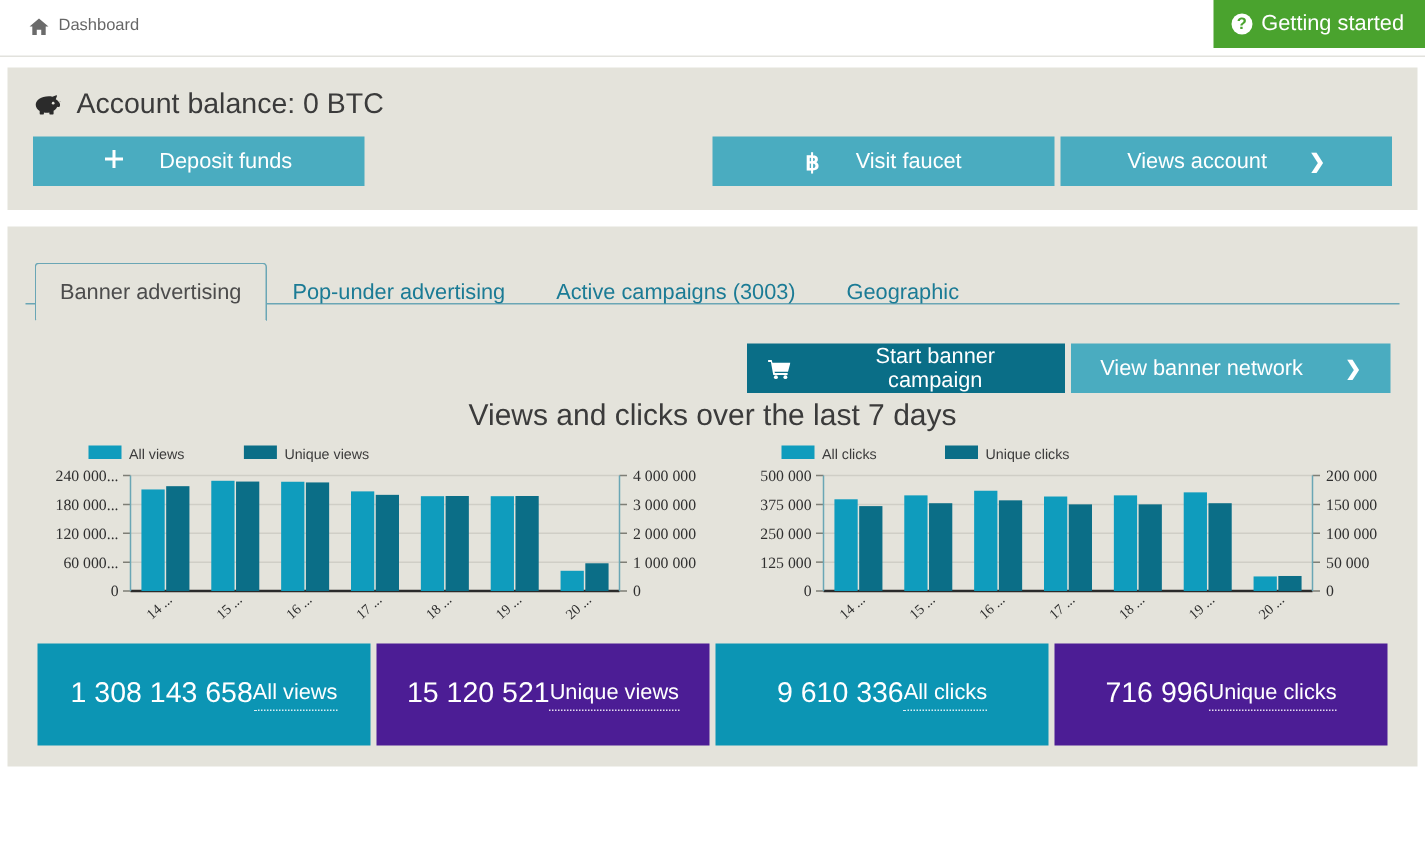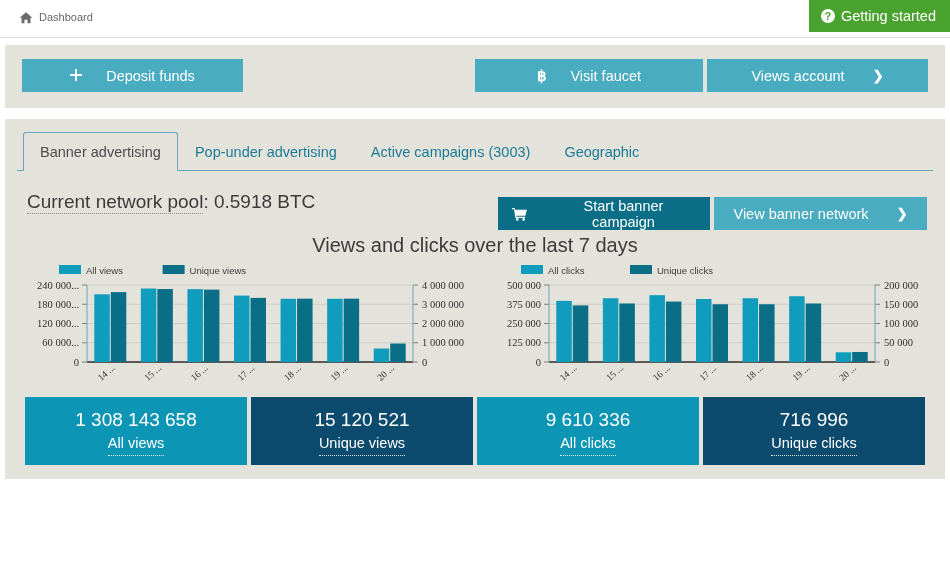--- a/index.html
+++ b/index.html
@@ -96,21 +96,21 @@
     padding-left: 6px;
   }
   .tab {
     font-size: 14.5px;
     color: #1b7b95;
     padding: 11px 16px 10px 16px;
     cursor: pointer;
     background: transparent;
     border: 1px solid transparent;
     position: relative;
-    top: 1px;
+    top: 12px;
     white-space: nowrap;
   }
   .tab.active {
     color: #4c4c4c;
     background: #e4e3db;
     border: 1px solid #6aa6b5;
     border-bottom: 1px solid #e4e3db;
     border-radius: 3px 3px 0 0;
   }
 
@@ -155,27 +155,27 @@
   
   .stats {
     display: flex;
     gap: 4px;
     margin-top: 9px;
     padding: 0 8px;
   }
   .stat {
     flex: 1 1 0;
     height: 68px;
-    display: flex; flex-direction: column;
+    display: flex; 
     align-items: center; justify-content: center;
     color: #fff;
     cursor: pointer;
   }
   .stat.light { background: #0c95b4; }
-  .stat.dark  { background: #0c4a6e; }
+  .stat.dark  { background: #4c1d95; }
   .stat-num { font-size: 19px; line-height: 1.45; }
   .stat-lbl {
     font-size: 14.5px;
     border-bottom: 1px dotted rgba(255,255,255,.85);
     line-height: 1.5;
   }
 </style>
 </head>
 <body>
 
@@ -188,20 +188,29 @@
     </span>
     <span>Dashboard</span>
   </div>
   <button class="getting-started">
     <span class="q-ico">?</span>
     <span>Getting started</span>
   </button>
 </div>
 
 <div class="panel">
+  <div class="balance-line">
+    <span class="pig-ico">
+      <svg width="20" height="16" viewBox="0 0 22 17">
+        <path fill="#2b2b2b" d="M20.6 6.1c-.4-.2-1.2-.1-1.6.3-.5-.9-1.3-1.6-2.3-2.1l.9-2.4c.1-.3-.2-.6-.5-.5l-2.9 1c-.8-.2-1.7-.3-2.6-.3C5.9 2.1 2 4.9 2 8.3c0 1.9 1.1 3.5 2.9 4.6V15c0 .3.2.5.5.5h2.1c.3 0 .5-.2.5-.5v-1c.6.1 1.3.2 2 .2s1.4-.1 2-.2v1c0 .3.2.5.5.5h2.1c.3 0 .5-.2.5-.5v-2.2c1.3-.8 2.2-1.9 2.6-3.1.5.4 1.3.4 1.7.1.6-.4.8-2.9-.8-3.7z"></path>
+        <circle cx="14.8" cy="7.2" r="1" fill="#e4e3db"></circle>
+      </svg>
+    </span>
+    <span>Account balance: 0 BTC</span>
+  </div>
   <div class="btn-row">
     <button class="btn teal-light btn-deposit">
       <span>
         <svg width="12" height="12" viewBox="0 0 12 12">
             <path fill="#fff" d="M5 0h2v5h5v2H7v5H5V7H0V5h5z"></path>
           </svg>
       </span>
       <span>Deposit funds</span>
     </button>
     <div class="spacer-flex"></div>
@@ -228,23 +237,20 @@
     </div>
     <div class="tab">
       <span>Active campaigns (3003)</span>
     </div>
     <div class="tab">
       <span>Geographic</span>
     </div>
   </div>
 
   <div class="pool-row">
-    <div class="pool-label">
-      <span class="dotted">Current network pool</span><span>: 0.5918 BTC</span>
-    </div>
     <div class="pool-btns">
       <button class="btn teal-dark btn-startcamp">
         <span class="cart-ico">
           <svg width="15" height="13" viewBox="0 0 16 14">
             <path fill="#fff" d="M0 0h2.6l.5 2H16l-1.7 6.4H4.6l.25 1H14v1.4H3.7L2 1.4H0z"></path>
             <circle cx="5.6" cy="12.3" r="1.4" fill="#fff"></circle>
             <circle cx="12.4" cy="12.3" r="1.4" fill="#fff"></circle>
           </svg>
         </span>
         <span>Start banner campaign</span>

